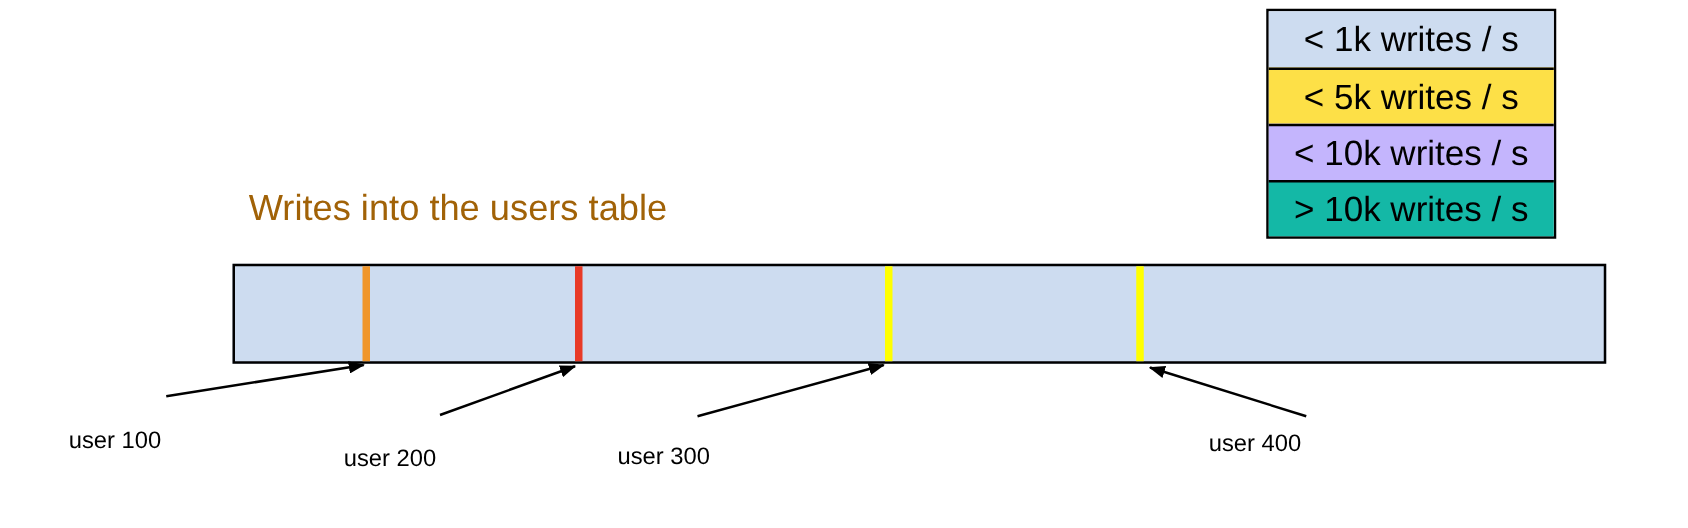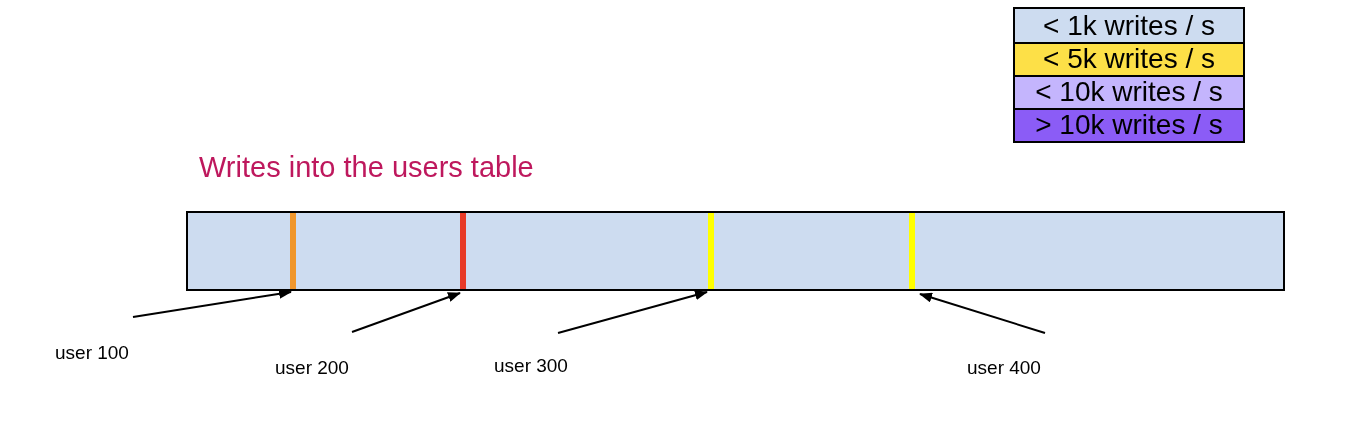--- a/index.html
+++ b/index.html
@@ -6,21 +6,21 @@
   body {
     width: 1350px; height: 422px;
     position: relative; overflow: hidden;
     font-family: "Liberation Sans", sans-serif;
     background: #ffffff;
   }
   #canvas { position: absolute; left: 0; top: 0; width: 1350px; height: 422px; }
 
   .diagram-title {
     position: absolute; left: 199px; top: 150px;
-    font-size: 29px; line-height: 34px; color: #be185d;
+    font-size: 29px; line-height: 34px; color: #a16207;
     white-space: nowrap;
   }
 
   .bar {
     position: absolute; left: 186px; top: 211px;
     width: 1099px; height: 80px;
     border: 2px solid #000; box-sizing: border-box;
   }
 
   .marker {
@@ -35,22 +35,22 @@
   .arrows {
     position: absolute; left: 0; top: 0;
     width: 1350px; height: 422px; pointer-events: none;
   }
 
   .legend {
     position: absolute; left: 1013px; top: 7px; width: 232px;
     border: 2px solid #000; box-sizing: border-box;
   }
   .legend-row {
-    height: 33px; box-sizing: border-box;
-    display: flex; align-items: flex-end; justify-content: center;
+    height: 45px; box-sizing: border-box;
+    display: flex; align-items: center; justify-content: center;
     font-size: 28px; color: #000;
     border-top: 2px solid #000;
     white-space: nowrap;
   }
   .legend-row:first-child { border-top: none; }
 </style>
 </head>
 <body style="background: rgb(255, 255, 255);">
 
 <div id="canvas">
@@ -73,25 +73,25 @@
   <div class="legend" id="legend">
       <div class="legend-row" style="background: rgb(205, 220, 240);">
         <span>&lt; 1k writes / s</span>
       </div>
       <div class="legend-row" style="background: #fde047;">
         <span>&lt; 5k writes / s</span>
       </div>
       <div class="legend-row" style="background: #c4b5fd;">
         <span>&lt; 10k writes / s</span>
       </div>
-      <div class="legend-row" style="background: #8b5cf6;">
+      <div class="legend-row" style="background: #14b8a6;">
         <span>&gt; 10k writes / s</span>
       </div>
     </div>
 <div class="marker" style="left: 290px; background: rgb(240, 150, 43);"></div>
     <div class="user-label" style="left: 55px; top: 337px;">user 100</div>
     <div class="marker" style="left: 460px; background: rgb(232, 58, 39);"></div>
     <div class="user-label" style="left: 275px; top: 352px;">user 200</div>
     <div class="marker" style="left: 708px; background: rgb(255, 255, 0);"></div>
     <div class="user-label" style="left: 494px; top: 350px;">user 300</div>
     <div class="marker" style="left: 909px; background: rgb(255, 255, 0);"></div>
-    <div class="user-label" style="left: 967px; top: 352px;">user 400</div>
+    <div class="user-label" style="left: 967px; top: 340px;">user 400</div>
   </div>
 
 </body></html>

